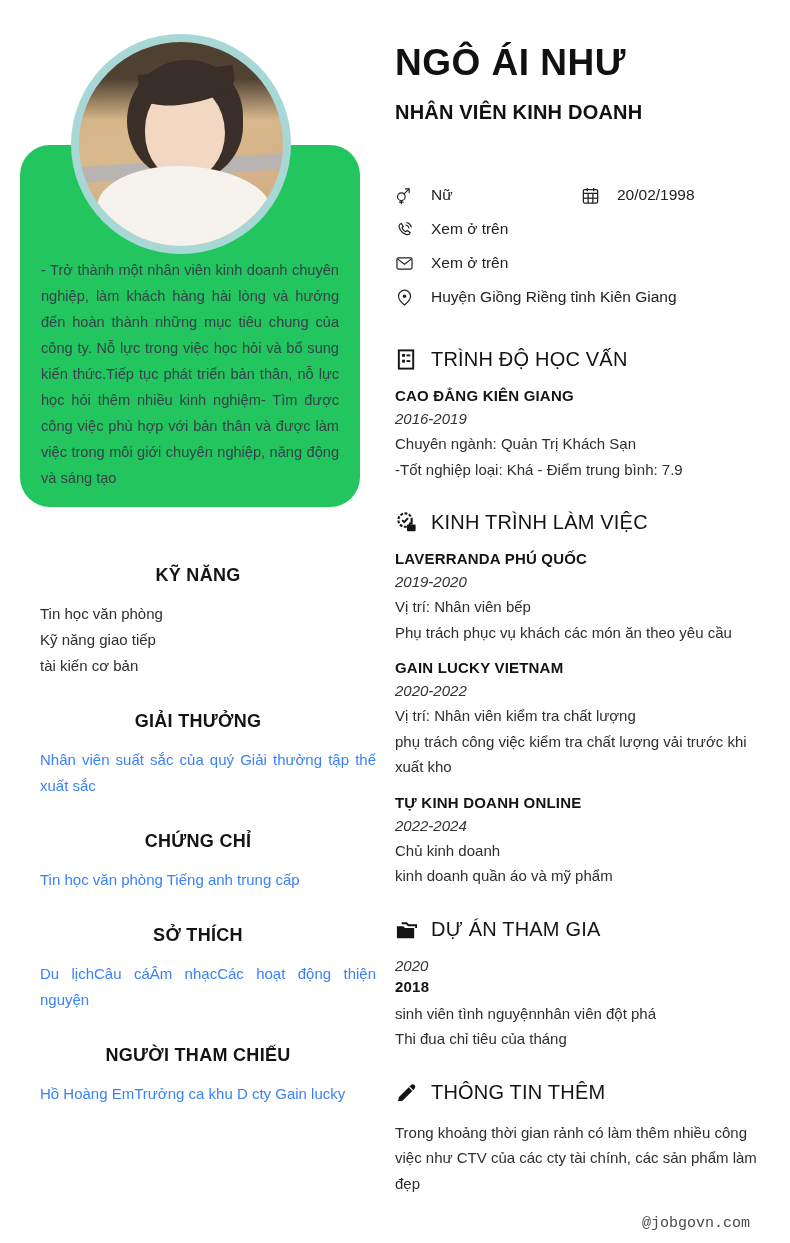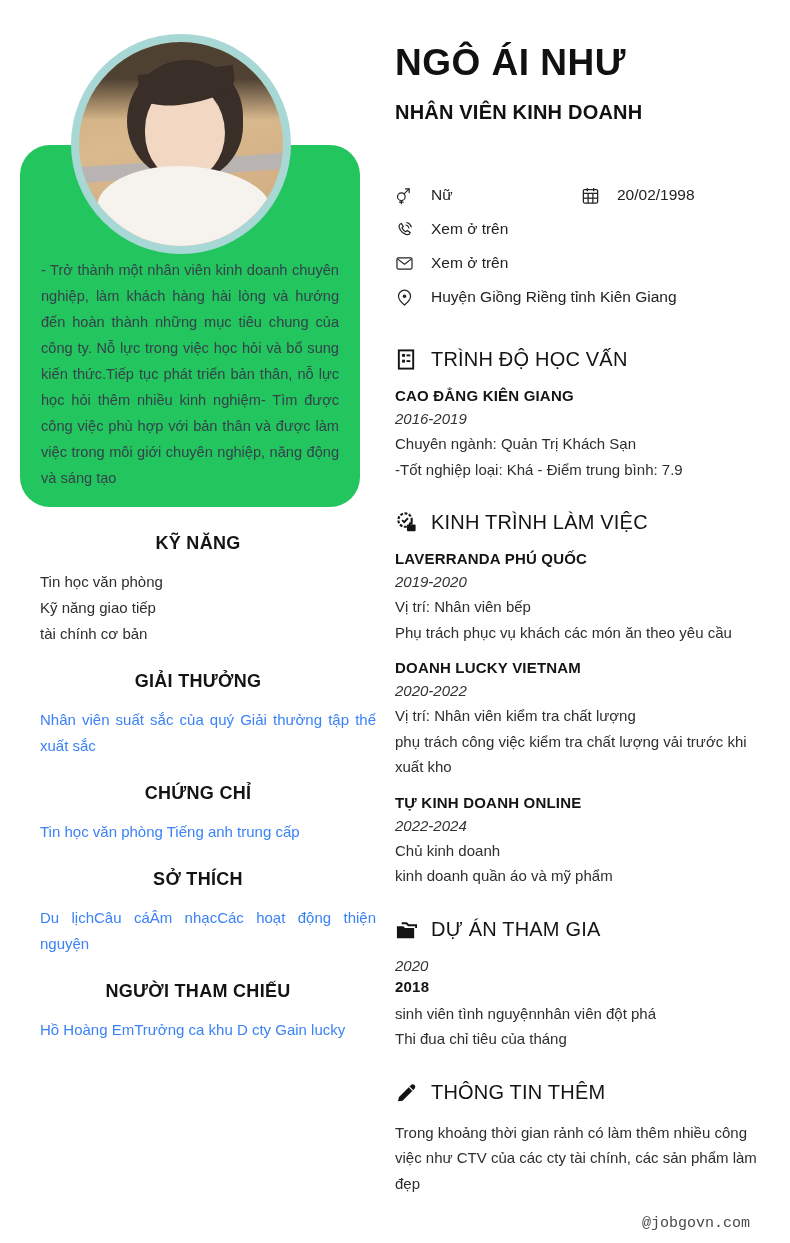--- a/index.html
+++ b/index.html
@@ -27,21 +27,21 @@
 
   
   .objective-box { position:absolute; left:20px; top:145px; width:340px; height:362px;
     background:#22c55e; border-radius:30px; z-index:1; padding:112px 21px 18px 21px; }
   .objective-box p { font-size:14.6px; line-height:26px; text-align:justify; color:#35424a; }
 
   
   .sidebar { position:absolute; left:20px; top:533px; width:356px; }
   .sb-section { margin-bottom:24px; }
   .sb-section h2 { text-align:center; font-size:18px; font-weight:700; color:#141414;
-    letter-spacing:.3px; margin-bottom:15px; }
+    letter-spacing:.3px; margin-bottom:15px;margin-top:32px; }
   .sb-section ul { list-style:none; padding-left:20px; }
   .sb-section li { font-size:15px; line-height:26px; color:#2e2e2e; }
   .sb-section p { font-size:15px; line-height:26px; color:#3b82f6; padding-left:20px;
     text-align:justify; }
 
   
   .main { position:absolute; left:395px; top:42px; width:382px; }
   .person-name { font-size:37px; font-weight:800; color:#111; letter-spacing:.5px; }
   .person-title { font-size:20px; font-weight:700; color:#111; margin-top:17px; letter-spacing:.2px; }
 
@@ -83,21 +83,21 @@
   <div class="objective-box">
     <p>- Trở thành một nhân viên kinh doanh chuyên nghiệp, làm khách hàng hài lòng và hướng đến hoàn thành những mục tiêu chung của công ty. Nỗ lực trong việc học hỏi và bổ sung kiến thức.Tiếp tục phát triển bản thân, nỗ lực học hỏi thêm nhiều kinh nghiệm- Tìm được công việc phù hợp với bản thân và được làm việc trong môi giới chuyên nghiệp, năng động và sáng tạo</p>
   </div>
 
   <div class="sidebar">
     <div class="sb-section">
       <h2>KỸ NĂNG</h2>
       <ul>
         <li>Tin học văn phòng</li>
         <li>Kỹ năng giao tiếp</li>
-        <li>tài chính cơ bản</li>
+        <li>tài kiến cơ bản</li>
       </ul>
     </div>
     <div class="sb-section">
       <h2>GIẢI THƯỞNG</h2>
       <p>Nhân viên suất sắc của quý Giải thưởng tập thể xuất sắc</p>
     </div>
     <div class="sb-section">
       <h2>CHỨNG CHỈ</h2>
       <p>Tin học văn phòng Tiếng anh trung cấp</p>
     </div>
@@ -201,21 +201,21 @@
           </svg>
           <h2>KINH TRÌNH LÀM VIỆC</h2>
         </div>
         <div class="entry">
           <div class="company">LAVERRANDA PHÚ QUỐC</div>
           <div class="period">2019-2020</div>
           <div class="line">Vị trí: Nhân viên bếp</div>
           <div class="line">Phụ trách phục vụ khách các món ăn theo yêu cầu</div>
         </div>
         <div class="entry">
-          <div class="company">DOANH LUCKY VIETNAM</div>
+          <div class="company">GAIN LUCKY VIETNAM</div>
           <div class="period">2020-2022</div>
           <div class="line">Vị trí: Nhân viên kiểm tra chất lượng</div>
           <div class="line">phụ trách công việc kiểm tra chất lượng vải trước khi xuất kho</div>
         </div>
         <div class="entry">
           <div class="company">TỰ KINH DOANH ONLINE</div>
           <div class="period">2022-2024</div>
           <div class="line">Chủ kinh doanh</div>
           <div class="line">kinh doanh quần áo và mỹ phẩm</div>
         </div>

